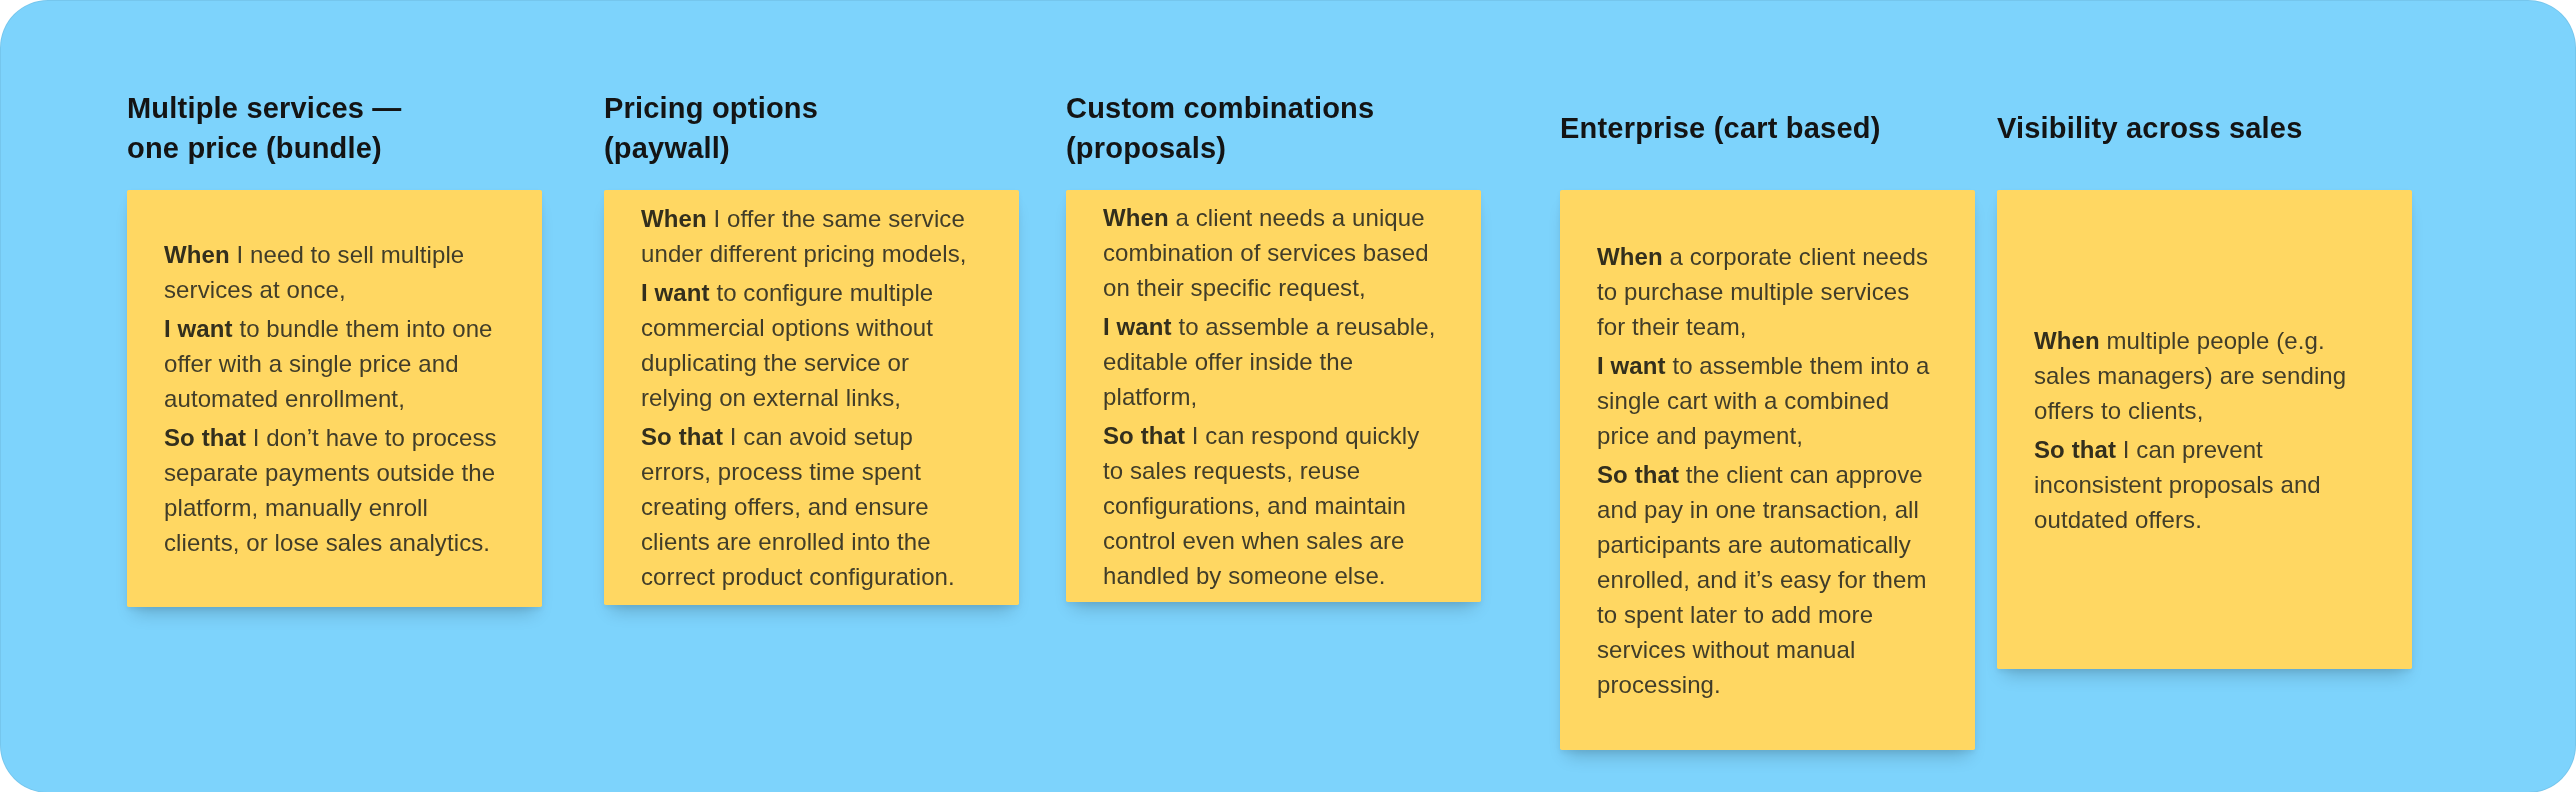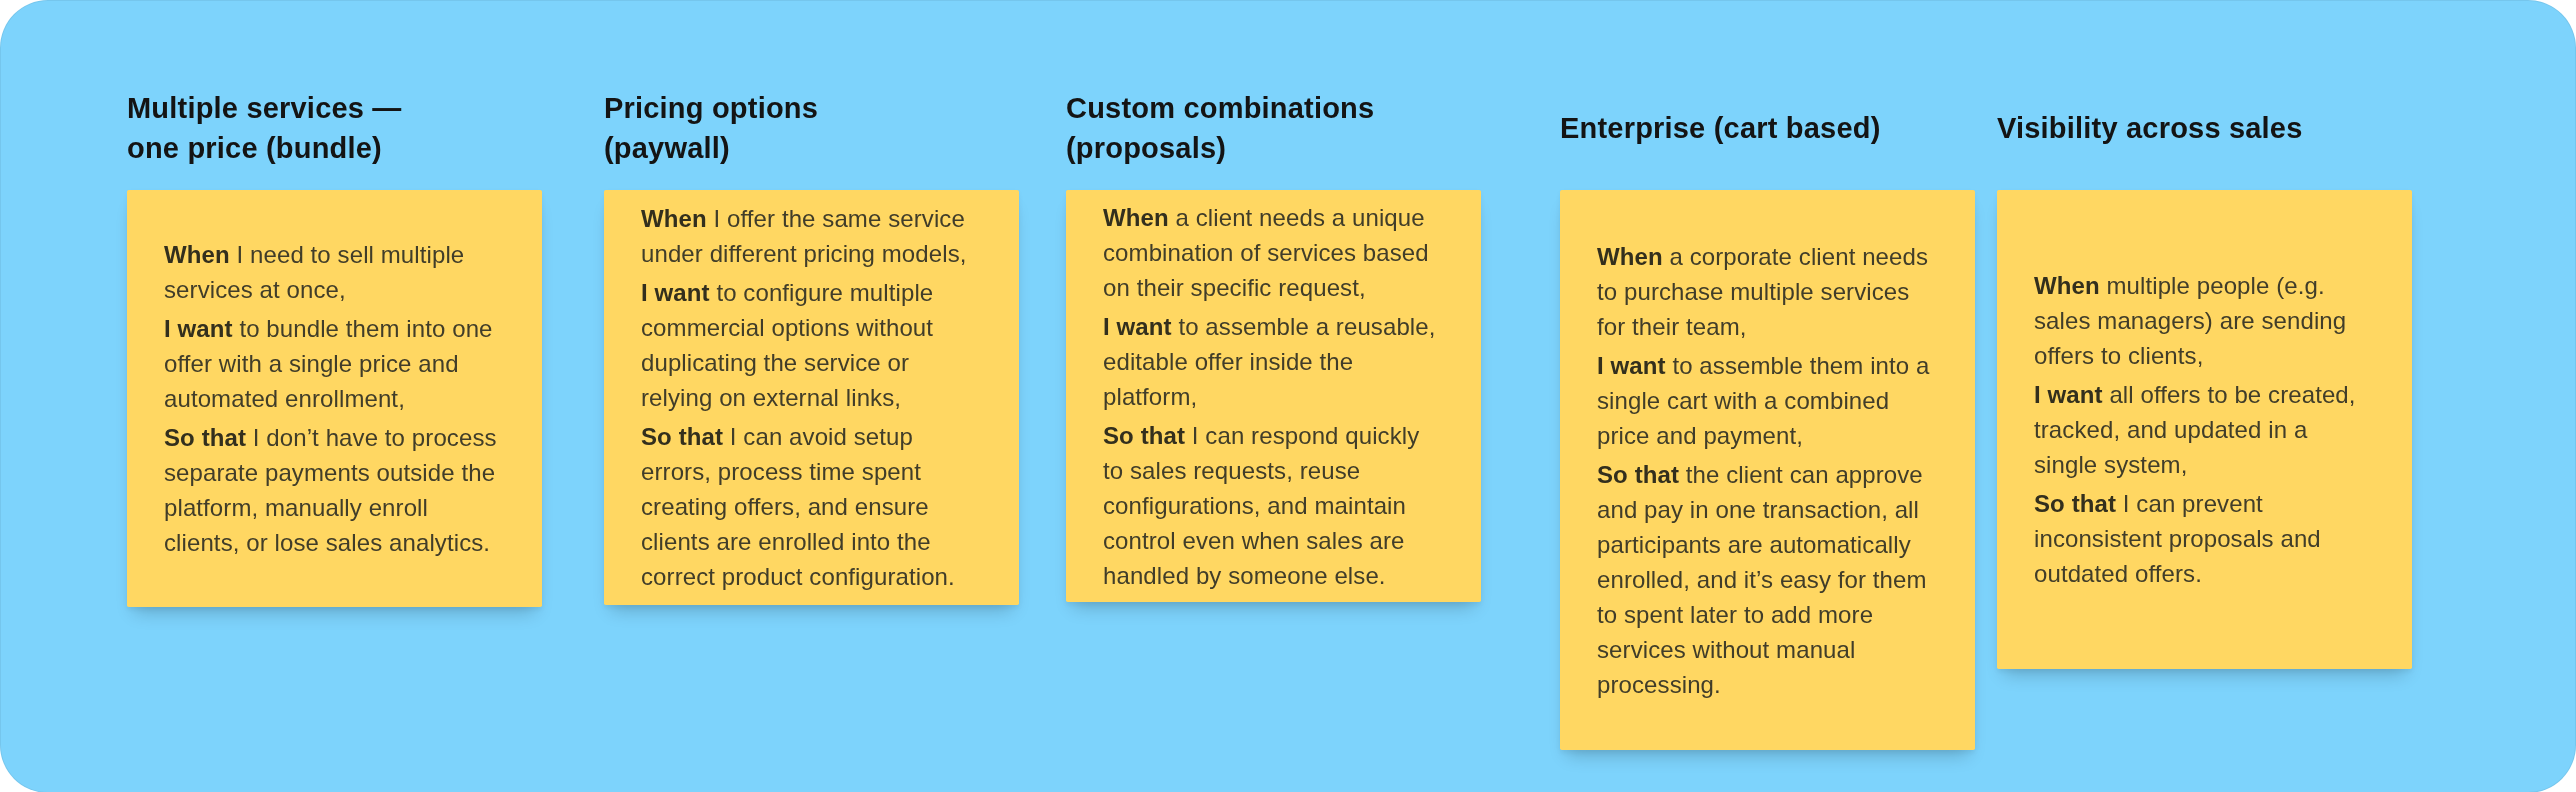--- a/index.html
+++ b/index.html
@@ -112,21 +112,20 @@
           <p class="seg"><span class="lead">So that</span><span> the client can approve and pay in one transaction, all participants are automatically enrolled, and it’s easy for them to spent later to add more services without manual processing.</span></p>
         </div>
       </div>
     </section>
 
     <section class="column" style="left:1996px">
       <h2 class="heading">Visibility across sales</h2>
       <div class="sticky" style="height:479px">
         <div class="sticky-text">
           <p class="seg"><span class="lead">When</span><span> multiple people (e.g. sales managers) are sending offers to clients,</span></p>
-          <p class="seg"><span class="lead">I want</span><span> all offers to be created, tracked, and updated in a single system,</span></p>
           <p class="seg"><span class="lead">So that</span><span> I can prevent inconsistent proposals and outdated offers.</span></p>
         </div>
       </div>
     </section>
 
   </div>
 </div>
 
 
 </body></html>

